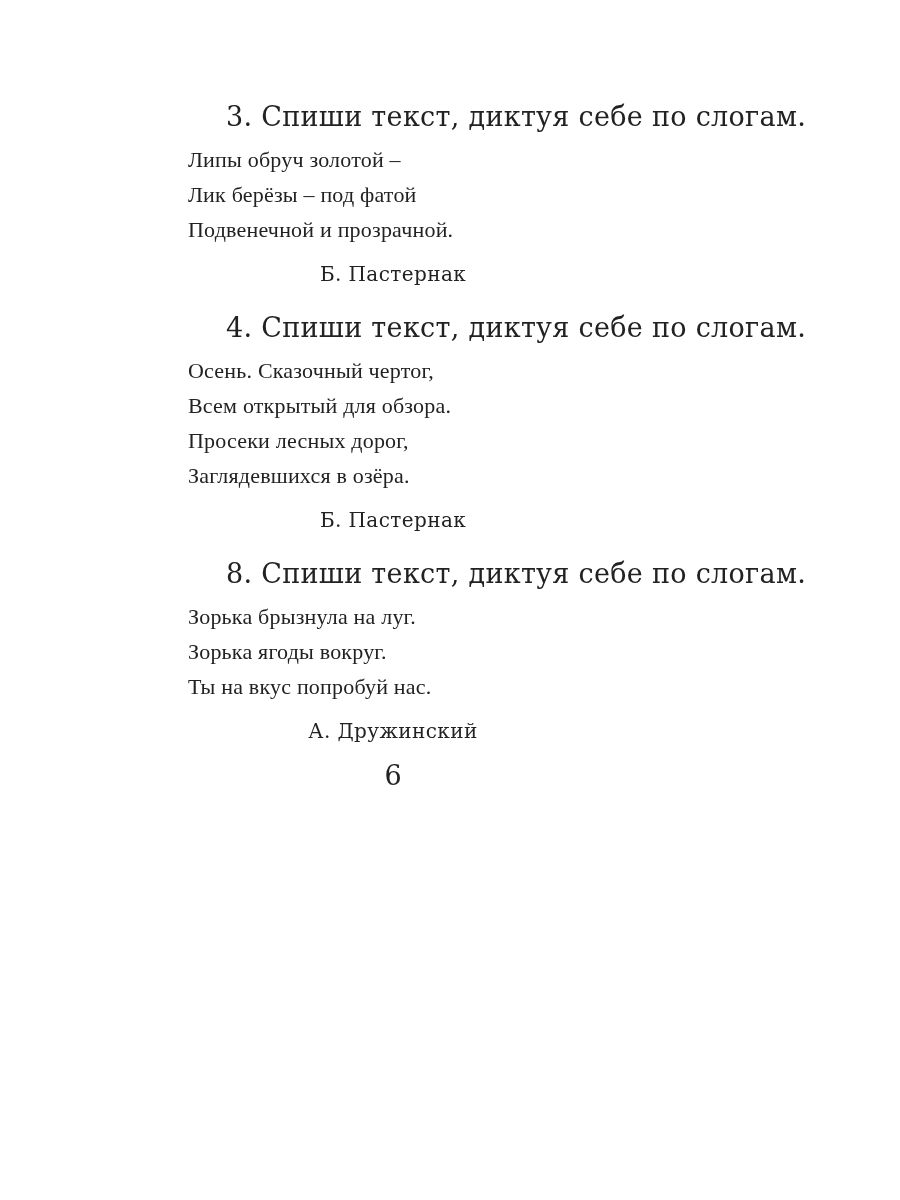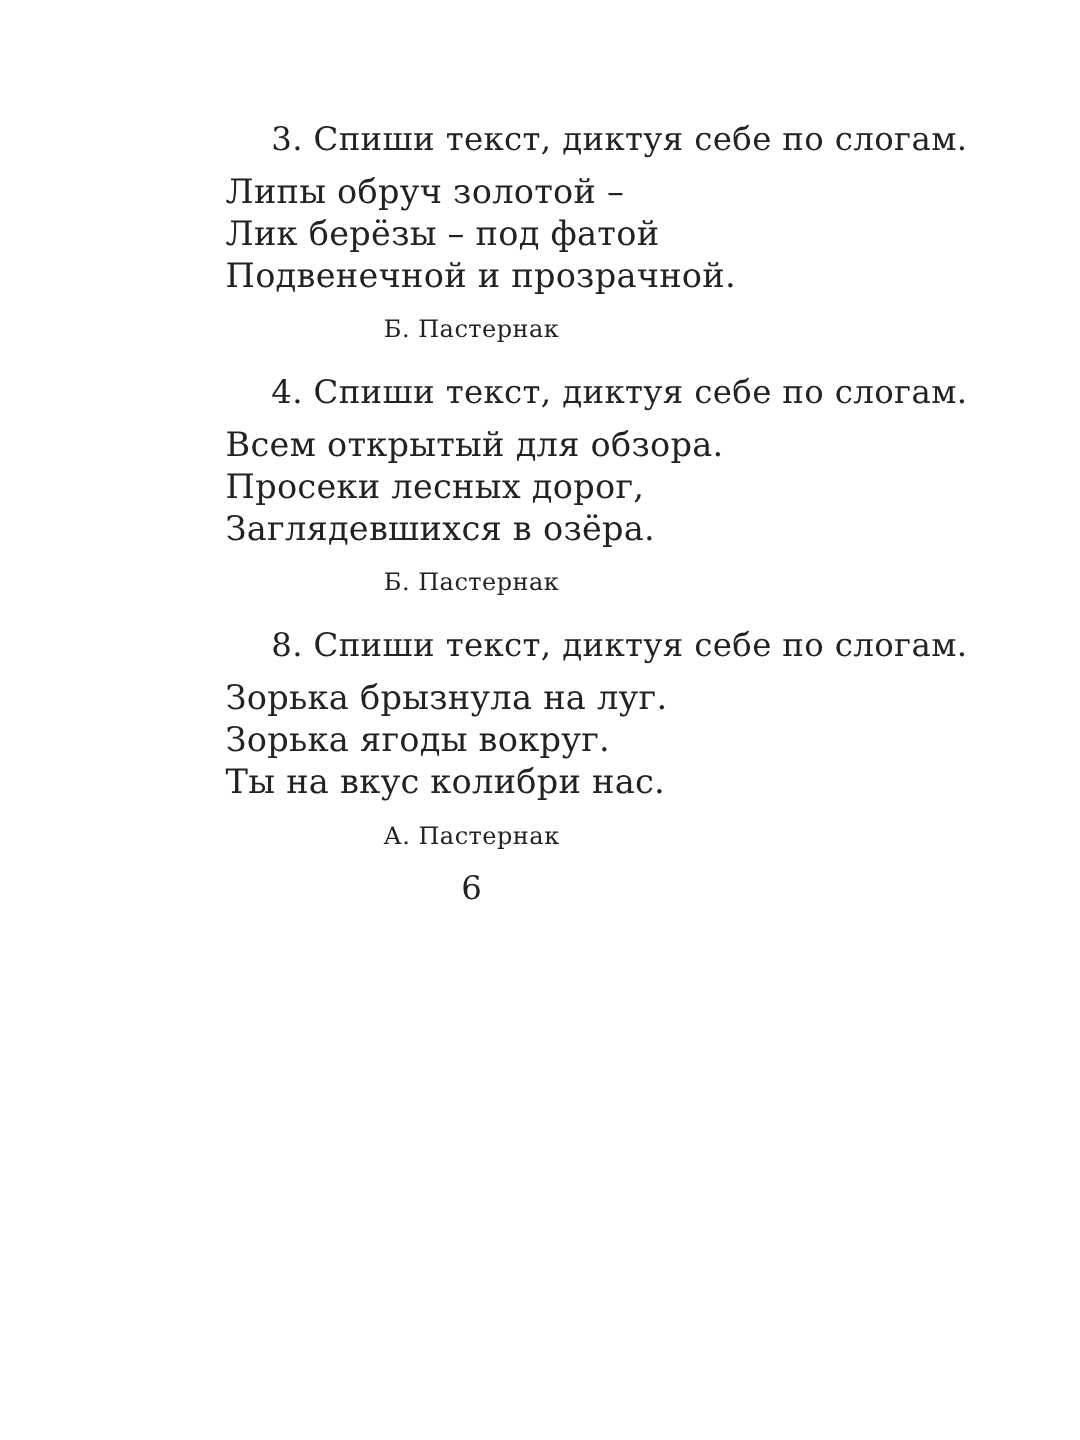--- a/index.html
+++ b/index.html
@@ -30,24 +30,25 @@
     font-size: 27px;
     line-height: 37px;
     margin-left: 38px;        
     letter-spacing: 0.3px;
     white-space: nowrap;
   }
   .poem {
     margin-top: 7px;
   }
   .poem .line {
-    font-size: 28px;
+    font-size: 22px;
     line-height: 35px;
     letter-spacing: 0.2px;
     white-space: nowrap;
+    font-family: Liberation Serif, serif;
   }
   .author {
     font-size: 20px;
     line-height: 36px;
     margin-top: 9px;
     text-align: center;
     letter-spacing: 0.4px;
   }
   .page-number {
     text-align: center;
@@ -68,34 +69,35 @@
         <div class="line">Липы обруч золотой –</div>
         <div class="line">Лик берёзы – под фатой</div>
         <div class="line">Подвенечной и прозрачной.</div>
       </div>
       <div class="author">Б. Пастернак</div>
     </div>
 
     <div class="section">
       <div class="prompt">4. Спиши текст, диктуя себе по слогам.</div>
       <div class="poem">
+        <div class="line">Осень. Сказочный чертог,</div>
         <div class="line">Всем открытый для обзора.</div>
         <div class="line">Просеки лесных дорог,</div>
         <div class="line">Заглядевшихся в озёра.</div>
       </div>
       <div class="author">Б. Пастернак</div>
     </div>
 
     <div class="section">
       <div class="prompt">8. Спиши текст, диктуя себе по слогам.</div>
       <div class="poem">
         <div class="line">Зорька брызнула на луг.</div>
         <div class="line">Зорька ягоды вокруг.</div>
-        <div class="line">Ты на вкус колибри нас.</div>
+        <div class="line">Ты на вкус попробуй нас.</div>
       </div>
-      <div class="author">А. Пастернак</div>
+      <div class="author">А. Дружинский</div>
     </div>
 
 
     <div class="page-number">6</div>
 
   </div>
 </div>
 
 </body></html>

